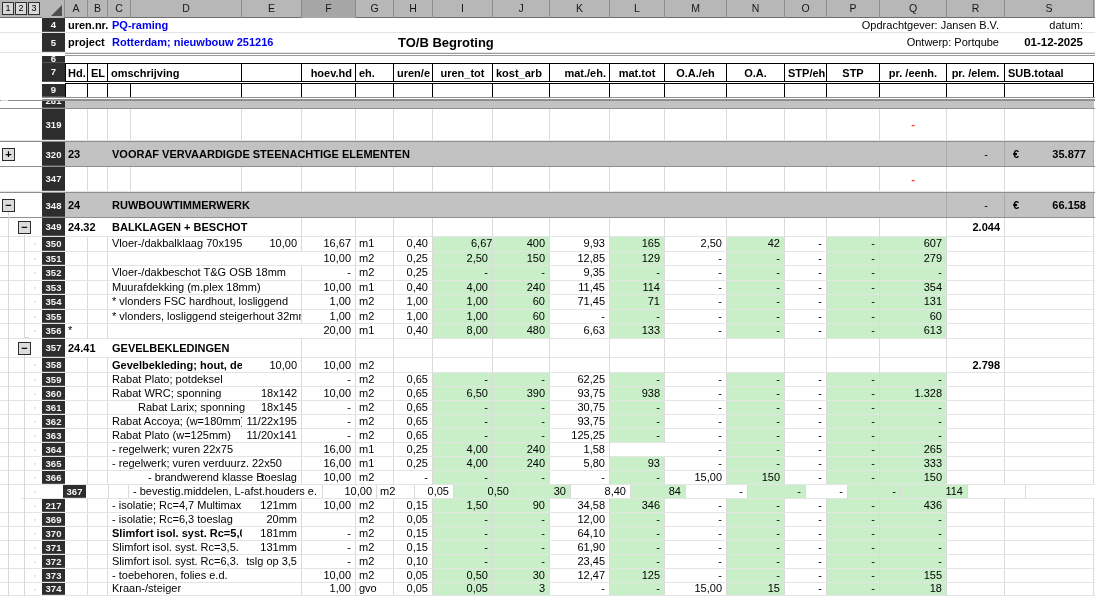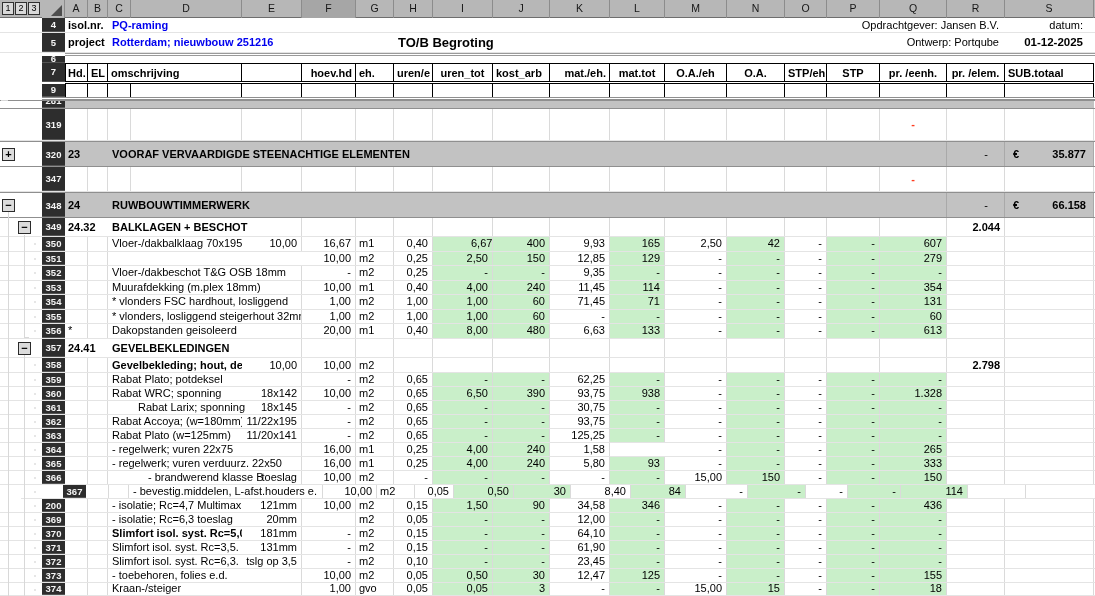--- a/index.html
+++ b/index.html
@@ -85,21 +85,21 @@
       <div class="collbl" style="left: 727px; width: 58px;">N</div>
       <div class="collbl" style="left: 785px; width: 42px;">O</div>
       <div class="collbl" style="left: 827px; width: 53px;">P</div>
       <div class="collbl" style="left: 880px; width: 67px;">Q</div>
       <div class="collbl" style="left: 947px; width: 58px;">R</div>
       <div class="collbl" style="left: 1005px; width: 89px;">S</div>
     </div>
   <div id="grid">
       <div class="row g" style="height: 15px; line-height: 14px;">
         <div class="rnum">4</div>
-        <div class="c l b noborder ov codecell" style="left: 65px; width: 43px;">isol.nr.</div>
+        <div class="c l b noborder ov codecell" style="left: 65px; width: 43px;">uren.nr.</div>
         <div class="c l blue noborder ov" style="left: 108px; width: 194px;">PQ-raming</div>
         <div class="c r noborder" style="left: 700px; width: 303px;">Opdrachtgever: Jansen B.V.</div>
         <div class="c r noborder" style="left: 1005px; width: 82px;">datum:</div>
       </div>
       <div class="row g" style="height: 20px; line-height: 19px;">
         <div class="rnum">5</div>
         <div class="c l b noborder ov codecell" style="left: 65px; width: 43px;">project</div>
         <div class="c l blue noborder ov" style="left: 108px; width: 194px;">Rotterdam; nieuwbouw 251216</div>
         <div class="c l b noborder ov tob" style="left: 394px; width: 306px;">TO/B Begroting</div>
         <div class="c r noborder" style="left: 700px; width: 303px;">Ontwerp: Portqube</div>
@@ -370,21 +370,20 @@
         <div class="c r" style="left: 785px; width: 42px;">-</div>
         <div class="c r grn" style="left: 827px; width: 53px;">-</div>
         <div class="c r grn" style="left: 880px; width: 67px;">60</div>
         <div class="c r" style="left: 947px; width: 58px;"></div>
         <div class="c r" style="left: 1005px; width: 89px;"></div>
       </div>
       <div class="row g" style="height: 14.5px; line-height: 13.5px;">
         <div class="rnum">356</div>
         <div class="c l codecell" style="left: 65px; width: 23px;">*</div>
         <div class="c " style="left: 88px; width: 20px;"></div>
-        <div class="c l" style="left: 108px; width: 194px;">Dakopstanden geisoleerd</div>
         <div class="c r" style="left: 302px; width: 54px;">20,00</div>
         <div class="c l gcell" style="left: 356px; width: 38px;">m1</div>
         <div class="c r" style="left: 394px; width: 39px;">0,40</div>
         <div class="c r grn" style="left: 433px; width: 60px;">8,00</div>
         <div class="c r grn" style="left: 493px; width: 57px;">480</div>
         <div class="c r" style="left: 550px; width: 60px;">6,63</div>
         <div class="c r grn" style="left: 610px; width: 55px;">133</div>
         <div class="c r" style="left: 665px; width: 62px;">-</div>
         <div class="c r grn" style="left: 727px; width: 58px;">-</div>
         <div class="c r" style="left: 785px; width: 42px;">-</div>
@@ -612,21 +611,21 @@
         <div class="c r grn" style="left: 610px; width: 55px;">84</div>
         <div class="c r" style="left: 665px; width: 62px;">-</div>
         <div class="c r grn" style="left: 727px; width: 58px;">-</div>
         <div class="c r" style="left: 785px; width: 42px;">-</div>
         <div class="c r grn" style="left: 827px; width: 53px;">-</div>
         <div class="c r grn" style="left: 880px; width: 67px;">114</div>
         <div class="c r" style="left: 947px; width: 58px;"></div>
         <div class="c r" style="left: 1005px; width: 89px;"></div>
       </div>
       <div class="row g" style="height: 14.05px; line-height: 13.05px;">
-        <div class="rnum">200</div>
+        <div class="rnum">217</div>
         <div class="c l codecell" style="left: 65px; width: 23px;"></div>
         <div class="c " style="left: 88px; width: 20px;"></div>
         <div class="c l noborder" style="left: 108px; width: 134px;">- isolatie; Rc=4,7 Multimax 4</div>
         <div class="c r" style="left: 242px; width: 60px;">121mm</div>
         <div class="c r" style="left: 302px; width: 54px;">10,00</div>
         <div class="c l gcell" style="left: 356px; width: 38px;">m2</div>
         <div class="c r" style="left: 394px; width: 39px;">0,15</div>
         <div class="c r grn" style="left: 433px; width: 60px;">1,50</div>
         <div class="c r grn" style="left: 493px; width: 57px;">90</div>
         <div class="c r" style="left: 550px; width: 60px;">34,58</div>

